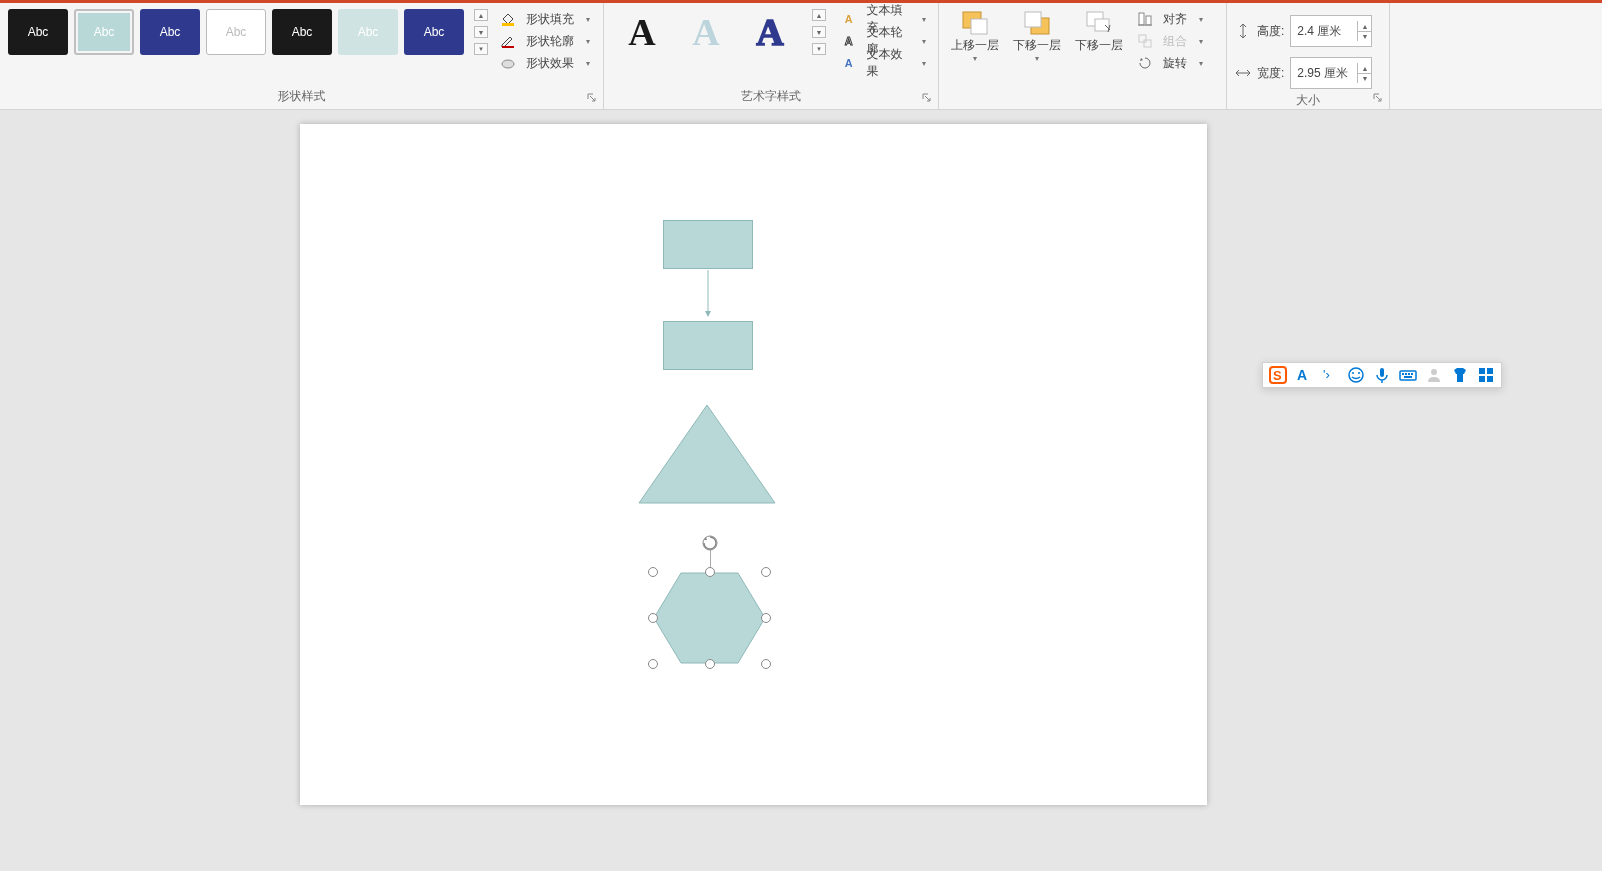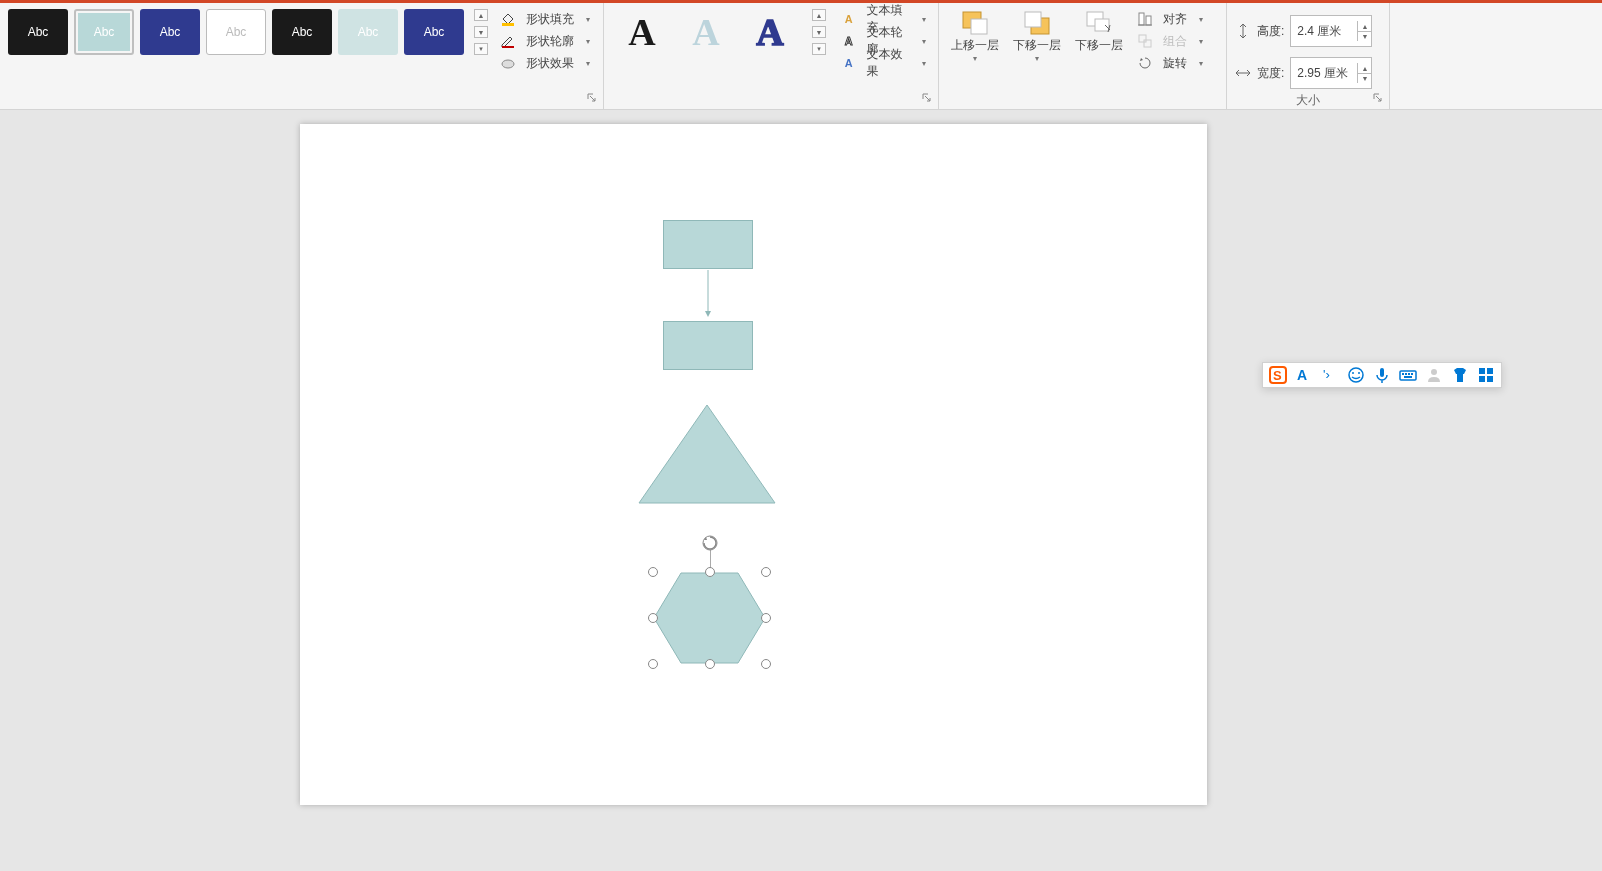--- a/index.html
+++ b/index.html
@@ -136,20 +136,21 @@
         </div>
         <div class="vcmd">
           <svg class="ico" viewBox="0 0 16 16">
               <ellipse cx="8" cy="9" rx="6" ry="4" fill="#ddd" stroke="#888"></ellipse>
             </svg>
           <span>形状效果</span>
             <span class="drop">▾</span>
         </div>
       </div>
     </div>
+    <div class="group-label">形状样式</div>
     <div class="group-launcher">
       <svg viewBox="0 0 10 10">
           <path d="M1 1h5M1 1v5M3 3l5 5M8 5v3H5" fill="none" stroke="#888"></path>
         </svg>
     </div>
   </div>
 
   <div class="ribbon-group" style="width:335px">
     <div class="group-content">
       <div class="wa-gallery">
@@ -179,20 +180,21 @@
         </div>
         <div class="vcmd">
           <svg class="ico" viewBox="0 0 16 16">
               <text x="3" y="12" font-size="12" font-weight="bold" fill="#4472c4">A</text>
             </svg>
           <span>文本效果</span>
             <span class="drop">▾</span>
         </div>
       </div>
     </div>
+    <div class="group-label">艺术字样式</div>
     <div class="group-launcher">
       <svg viewBox="0 0 10 10">
           <path d="M1 1h5M1 1v5M3 3l5 5M8 5v3H5" fill="none" stroke="#888"></path>
         </svg>
     </div>
   </div>
 
   <div class="ribbon-group" style="width:288px">
     <div class="group-content">
       <div class="arrange-items">

